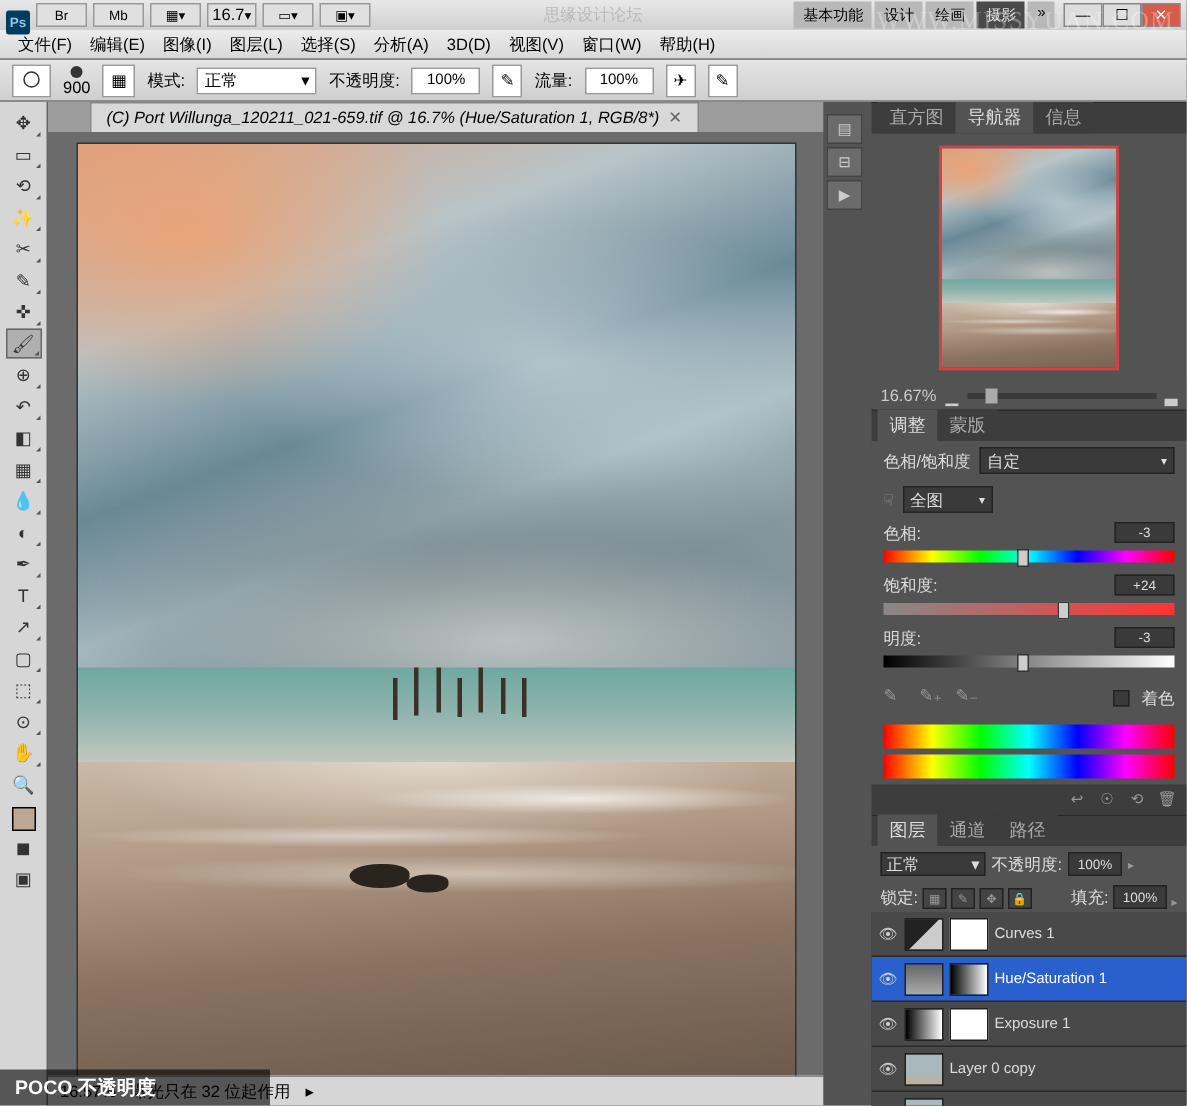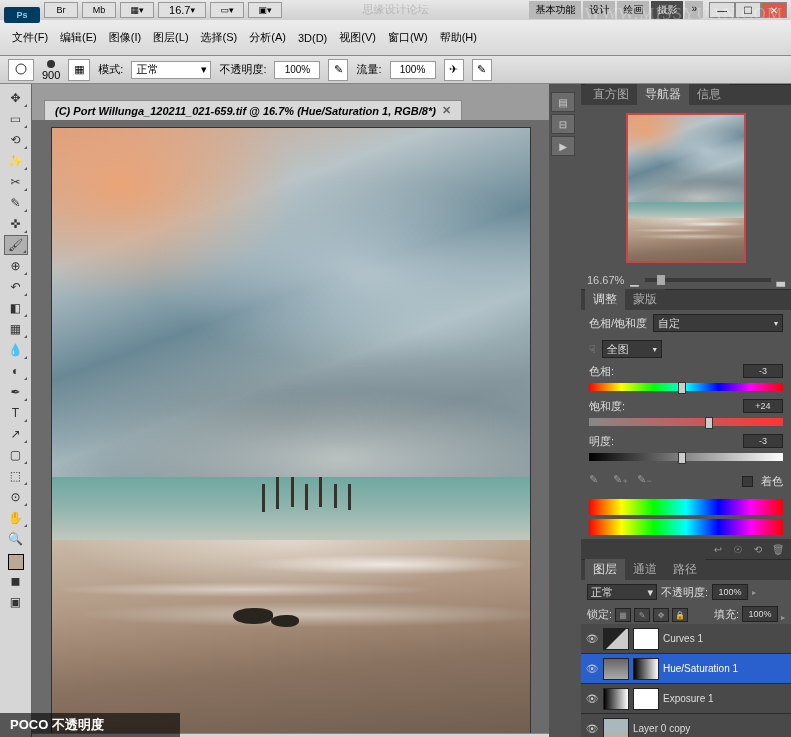--- a/index.html
+++ b/index.html
@@ -1,40 +1,40 @@
 <!DOCTYPE html>
 <html><head>
 <meta charset="utf-8">
 <style>
 * { margin: 0; padding: 0; box-sizing: border-box; font-family: "Microsoft YaHei", Tahoma, sans-serif; font-size: 11px; }
 body { background: #535353; width: 791px; height: 737px; overflow: hidden; position: relative; }
 .titlebar { height: 20px; background: linear-gradient(#e8e8e8,#d0d0d0); display: flex; align-items: center; padding: 0 4px; }
-.titlebar .ps-logo { width: 36px; height: 16px; background: #003c5f; color: #8cc7e8; font-weight: bold; display: flex; align-items: center; justify-content: center; font-size: 9px; border-radius: 2px; margin-top: 10px; }
+.titlebar .ps-logo { width: 16px; height: 16px; background: #003c5f; color: #8cc7e8; font-weight: bold; display: flex; align-items: center; justify-content: center; font-size: 9px; border-radius: 2px; margin-top: 10px; }
 .titlebar .tb-btn { width: 34px; height: 16px; background: #e0e0e0; border: 1px solid #999; margin-left: 4px; display: flex; align-items: center; justify-content: center; font-size: 9px; }
 .titlebar .workspace-tabs { margin-left: auto; display: flex; gap: 2px; }
 .ws-tab { padding: 2px 6px; background: #b8b8b8; font-size: 10px; }
 .ws-tab.active { background: #4a4a4a; color: #ddd; }
 .win-controls { display: flex; margin-left: 6px; }
 .win-btn { width: 26px; height: 16px; border: 1px solid #888; background: #ddd; display: flex; align-items: center; justify-content: center; font-size: 10px; }
 .win-btn.close { background: #d65b4a; color: #fff; }
-.menubar { height: 36px; background: linear-gradient(#ececec,#d8d8d8); display: flex; align-items: center; padding: 0 8px; gap: 4px; border-bottom: 1px solid #888; }
+.menubar { height: 20px; background: linear-gradient(#ececec,#d8d8d8); display: flex; align-items: center; padding: 0 8px; gap: 4px; border-bottom: 1px solid #888; }
 .menu-item { padding: 2px 4px; font-size: 11px; }
 .optbar { height: 28px; background: linear-gradient(#e4e4e4,#cfcfcf); display: flex; align-items: center; padding: 0 8px; gap: 8px; border-bottom: 1px solid #888; }
 .tool-icon-box { width: 26px; height: 22px; background: #fff; border: 1px solid #999; display: flex; align-items: center; justify-content: center; }
 .opt-label { font-size: 11px; }
 .opt-select { height: 18px; background: #fff; border: 1px solid #999; padding: 0 4px; display: flex; align-items: center; }
 .opt-input { width: 46px; height: 18px; background: #fff; border: 1px solid #999; text-align: center; font-size: 10px; }
 .main-area { display: flex; height: 669px; }
 .tools-col { width: 32px; background: #d6d6d6; display: flex; flex-direction: column; align-items: center; padding: 4px 0; gap: 1px; border-right: 1px solid #666; }
 .tbtn { width: 24px; height: 20px; display: flex; align-items: center; justify-content: center; font-size: 12px; color: #333; position: relative; }
 .tbtn.active { background: #b0b0b0; border: 1px solid #666; }
 .tbtn .corner { position: absolute; right: 1px; bottom: 1px; width: 0; height: 0; border-right: 3px solid #555; border-top: 3px solid transparent; }
 .swatch-fg { width: 16px; height: 16px; background: #bda795; border: 1px solid #000; margin-top: 4px; }
 .canvas-wrap { flex: 1; background: #6b6b6b; display: flex; flex-direction: column; }
-.doc-tab-bar { height: 36px; background: #9c9c9c; display: flex; align-items: flex-end; padding-left: 12px; font-weight: bold; }
+.doc-tab-bar { height: 20px; background: #9c9c9c; display: flex; align-items: flex-end; padding-left: 28px; }
 .doc-tab { background: #d8d8d8; padding: 3px 10px; font-size: 10px; border: 1px solid #888; border-bottom: none; display: flex; align-items: center; gap: 6px; font-style: italic; }
 .doc-tab .x { font-style: normal; color: #666; }
 .canvas-area { flex: 1; display: flex; align-items: flex-start; justify-content: center; padding: 8px 0; overflow: hidden; }
 .artwork { width: 478px; height: 624px; background: #fff; position: relative; overflow: hidden; box-shadow: 0 0 0 1px #333; }
 .sky { position: absolute; top: 0; left: 0; right: 0; height: 62%; background:
   radial-gradient(ellipse 60% 50% at 15% 15%, rgba(240,160,110,0.85), transparent 60%),
   linear-gradient(160deg, #d9a080 0%, #b8c4c8 25%, #6a8a98 45%, #a8bcc2 60%, #889aa0 75%);
 }
 .cloud1 { position: absolute; top: 8%; left: 20%; width: 90%; height: 30%; background: radial-gradient(ellipse, rgba(210,220,225,0.7), transparent 70%); filter: blur(6px); }
 .cloud2 { position: absolute; top: 30%; left: -10%; width: 120%; height: 35%; background: radial-gradient(ellipse, rgba(95,110,115,0.65), transparent 70%); filter: blur(8px); }
@@ -105,21 +105,21 @@
 .pf-btn { width: 18px; height: 14px; color: #999; display: flex; align-items: center; justify-content: center; font-size: 10px; }
 </style>
 </head>
 <body>
 
 <div class="titlebar">
   <div class="ps-logo">Ps</div>
   <div class="tb-btn">Br</div>
   <div class="tb-btn">Mb</div>
   <div class="tb-btn">▦▾</div>
-  <div class="tb-btn" style="width:48px"><span>16.7</span> ▾</div>
+  <div class="tb-btn" style="width:33px"><span>16.7</span> ▾</div>
   <div class="tb-btn">▭▾</div>
   <div class="tb-btn">▣▾</div>
   <div class="workspace-tabs">
     <div class="ws-tab">基本功能</div>
     <div class="ws-tab">设计</div>
     <div class="ws-tab">绘画</div>
     <div class="ws-tab active">摄影</div>
     <div class="ws-tab">»</div>
   </div>
   <div class="win-controls">

